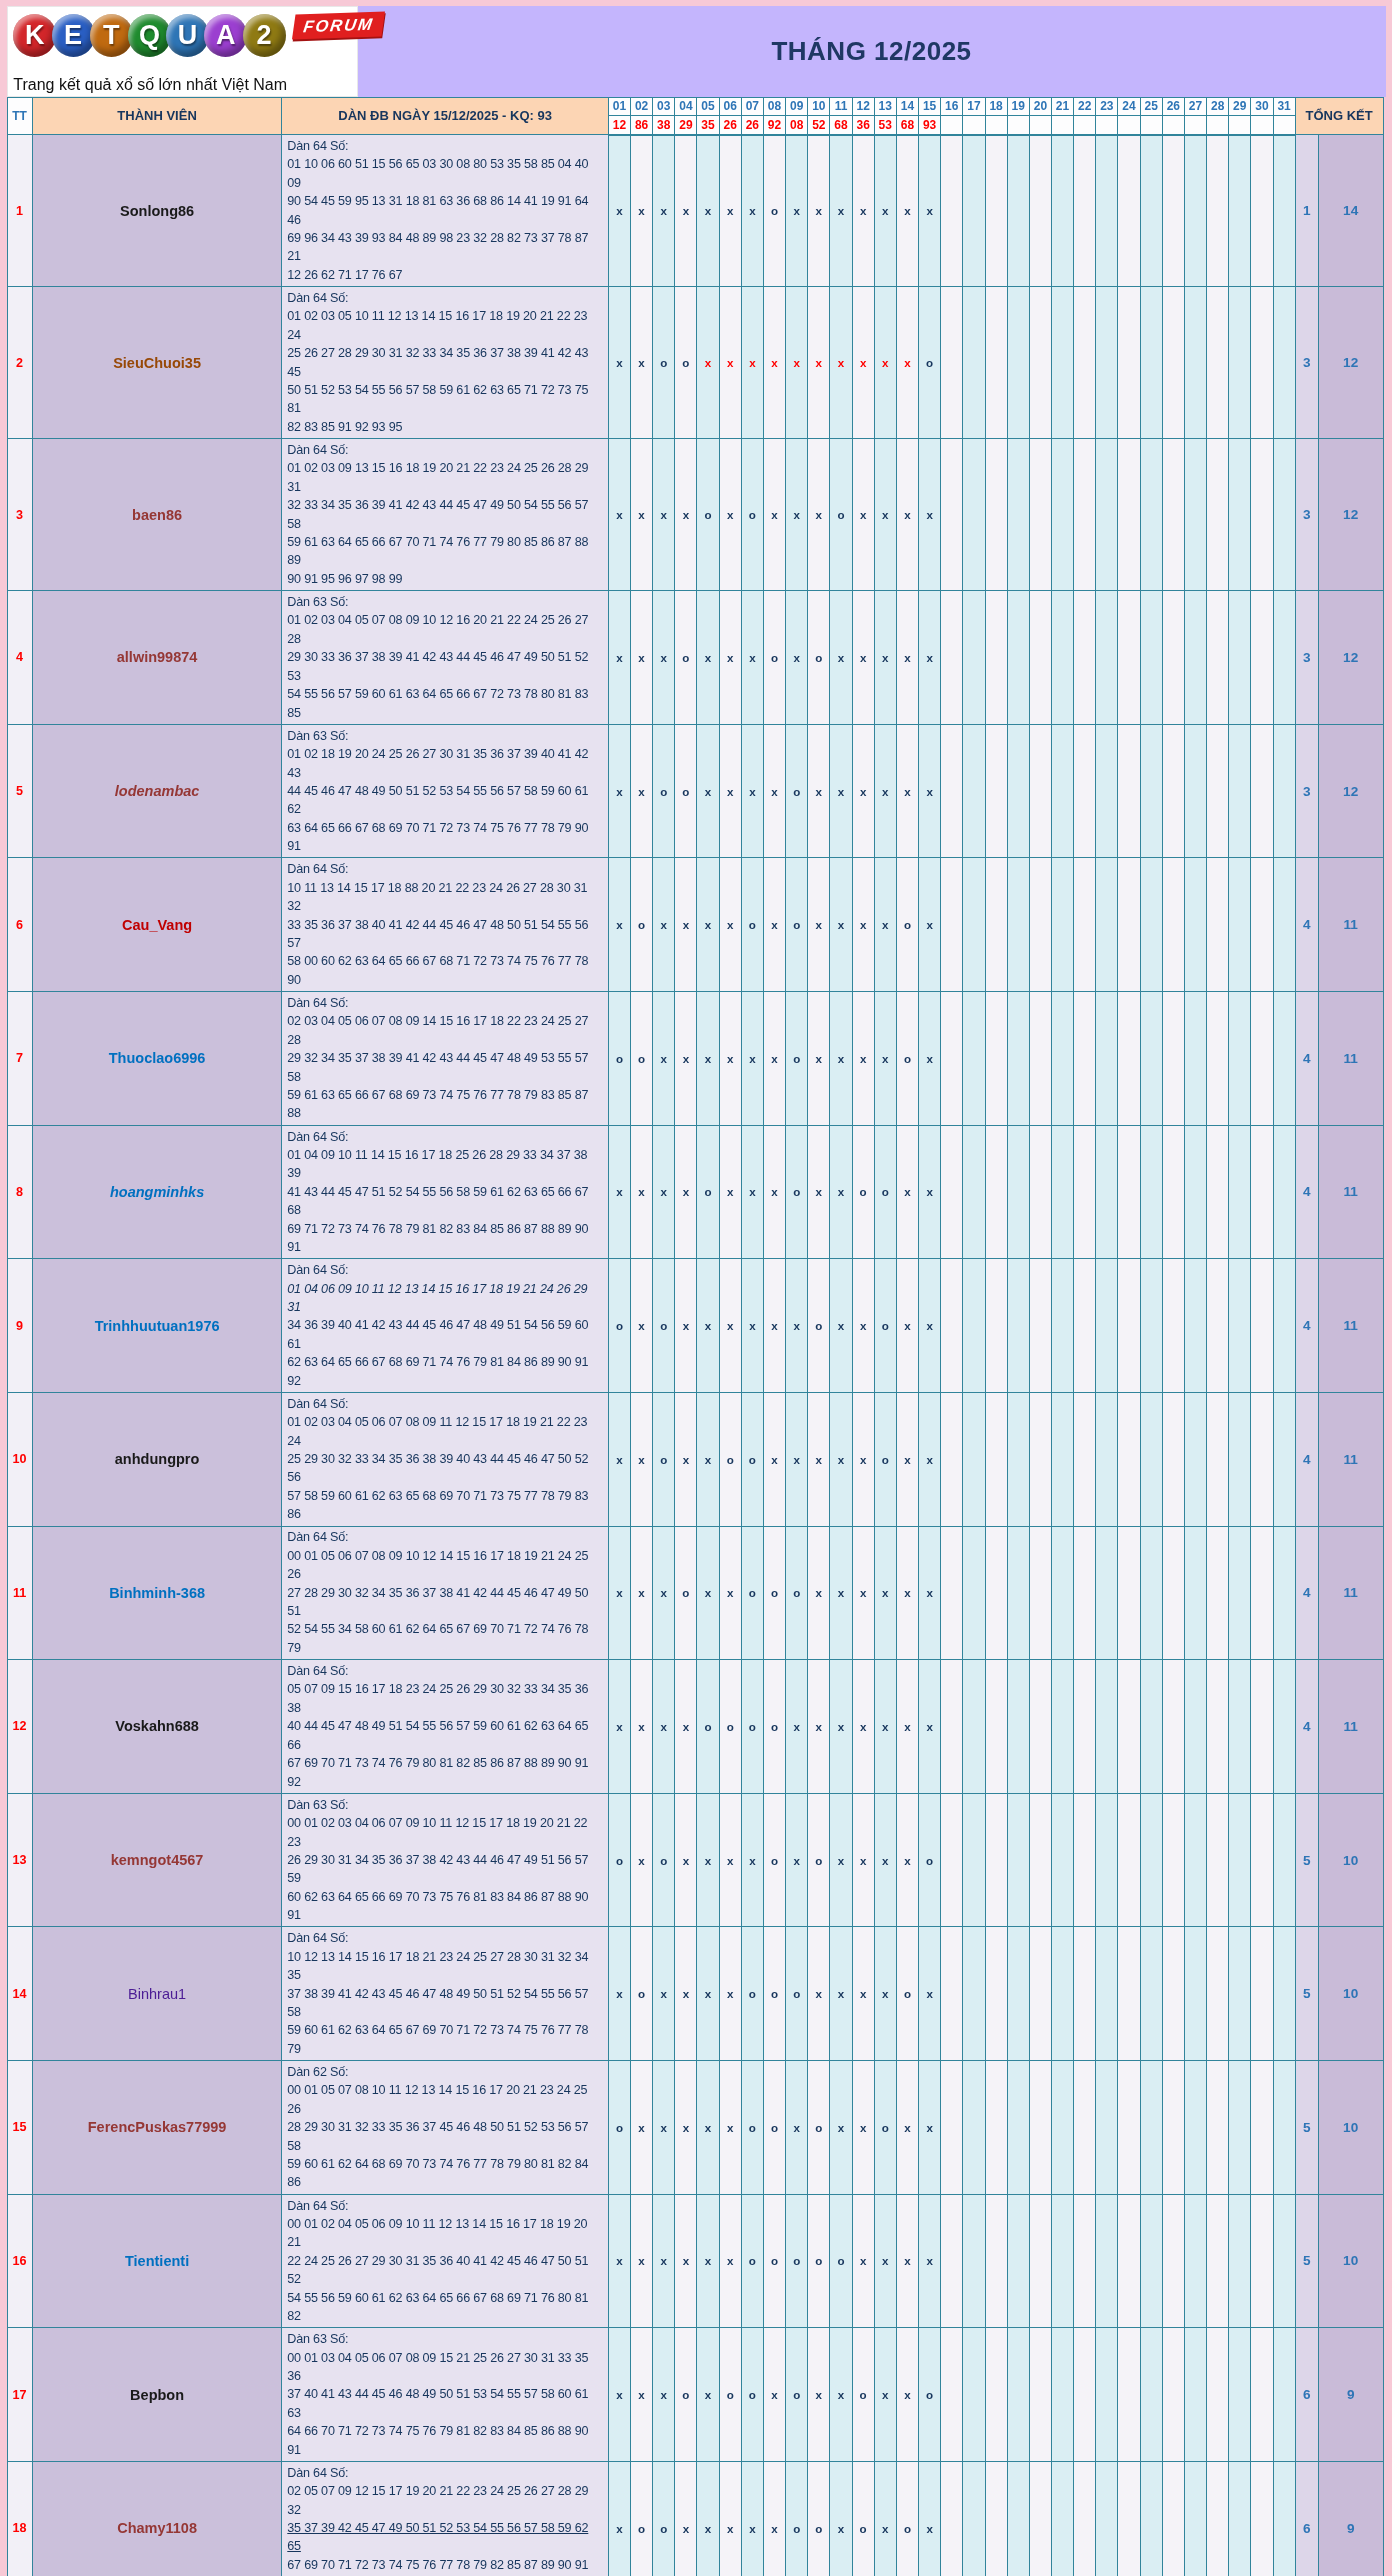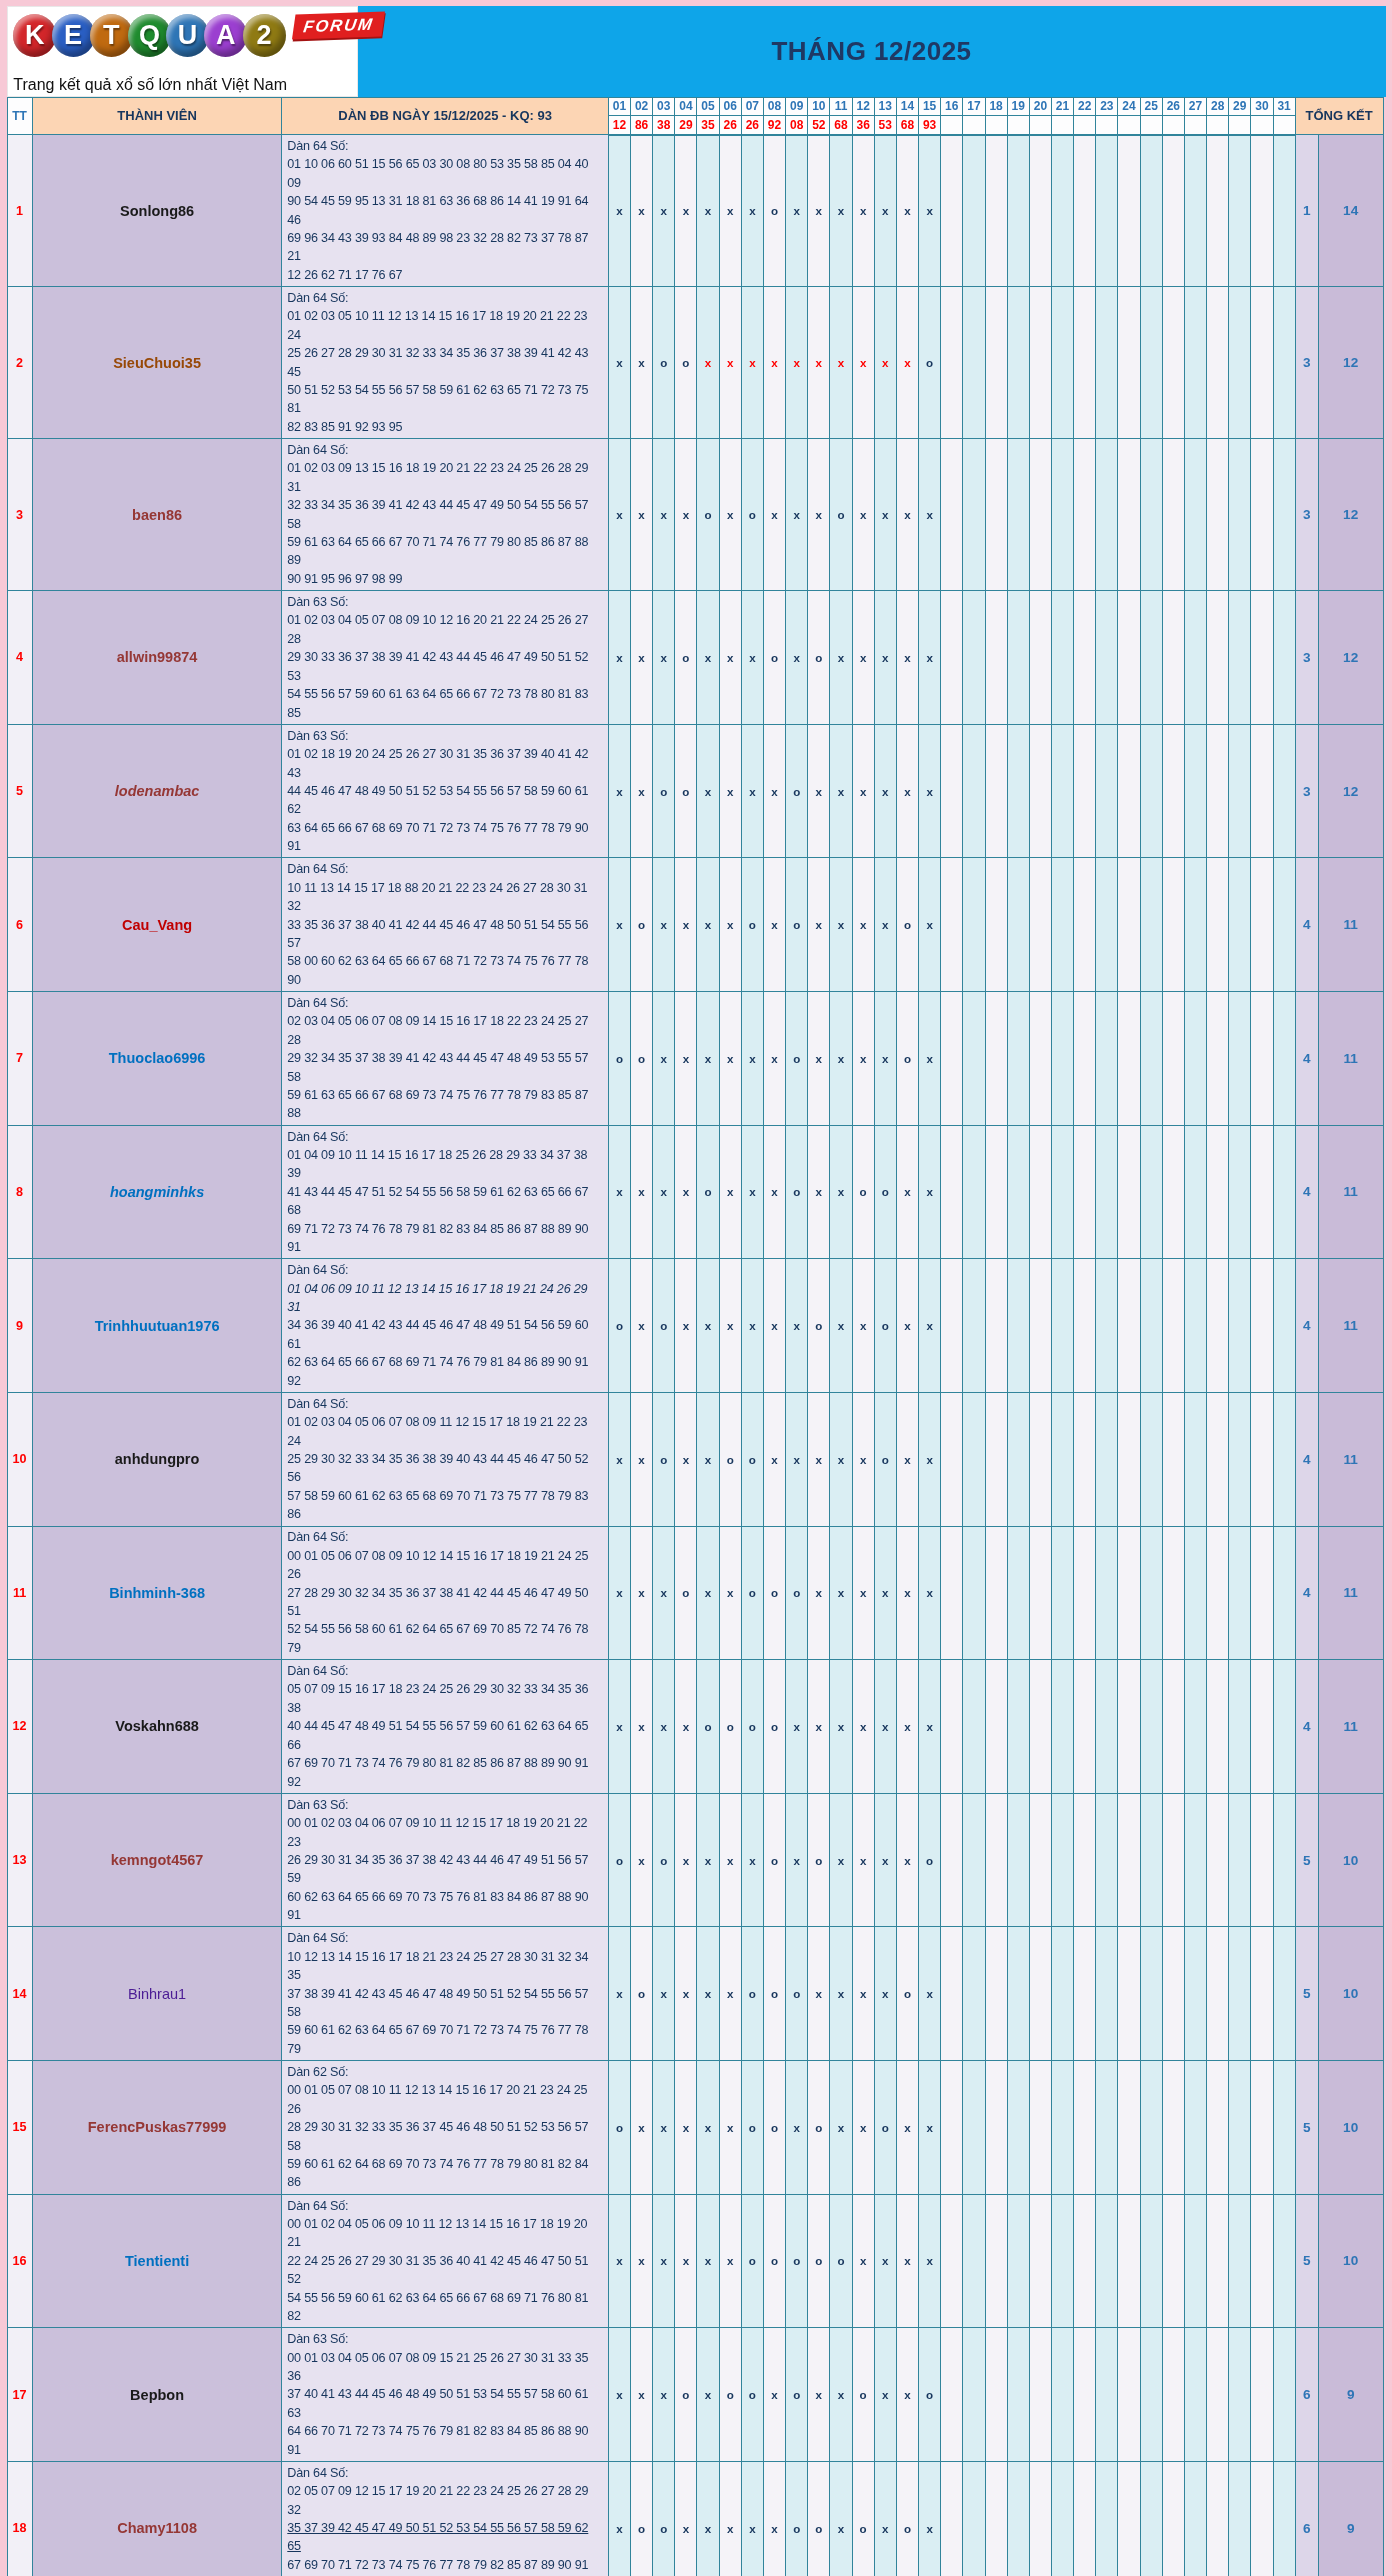--- a/index.html
+++ b/index.html
@@ -31,21 +31,21 @@
     letter-spacing:1.9px;box-shadow:1px 1.9px 0 #a31212;align-self:flex-start;margin-top:1.9px;
   }
   .tagline{font-size:16px;color:#111;margin-top:15px;white-space:nowrap;}
   .head-right{flex:1;display:flex;flex-direction:column;}
   .head-blue{
     background:#bdd7ee;border:1px solid #9ec3e4;border-bottom:2.9px solid #17365d;
     height:25px;display:flex;align-items:center;justify-content:center;
     color:#e26b0a;font-weight:bold;font-size:13px;
   }
   .head-lav{
-    background:#0ea5e9;flex:1;display:flex;align-items:center;justify-content:center;
+    background:#c4b5fd;flex:1;display:flex;align-items:center;justify-content:center;
     color:#1f3864;font-weight:bold;font-size:26px;letter-spacing:0.5px;
   }
   
   table{border-collapse:collapse;table-layout:fixed;width:1377px;margin-top:0;}
   td,th{border:1px solid #31849b;padding:0;overflow:hidden;}
   th{font-weight:bold;}
   .h-tt,.h-day{background:#fdfdfe;color:#2e75b6;font-size:12px;}
   .h-peach{background:#fcd5b4;color:#17365d;font-size:13px;}
   .h-total{background:#fcd5b4;color:#17365d;font-size:13px;}
   .kq-cell{background:#fdfdfe;color:#ff0000;font-weight:bold;font-size:12px;text-align:center;height:17.5px;}
@@ -636,21 +636,21 @@
           <td class="c-tko">4</td>
           <td class="c-tkx">11</td>
         </tr>
         <tr class="body-row">
           <td class="c-tt">11</td>
           <td class="c-name" style="color: rgb(0, 112, 192); font-weight: bold;">Binhminh-368</td>
           <td class="c-nums">
             <span class="dan-label">Dàn 64 Số:</span>
             <span style="display: block;">00 01 05 06 07 08 09 10 12 14 15 16 17 18 19 21 24 25 26</span>
             <span style="display: block;">27 28 29 30 32 34 35 36 37 38 41 42 44 45 46 47 49 50 51</span>
-            <span style="display: block;">52 54 55 56 58 60 61 62 64 65 67 69 70 85 72 74 76 78 79</span>
+            <span style="display: block;">52 54 55 34 58 60 61 62 64 65 67 69 70 71 72 74 76 78 79</span>
           </td>
           <td class="c-day alt0">x</td>
           <td class="c-day alt1">x</td>
           <td class="c-day alt0">x</td>
           <td class="c-day alt1">o</td>
           <td class="c-day alt0">x</td>
           <td class="c-day alt1">x</td>
           <td class="c-day alt0">o</td>
           <td class="c-day alt1">o</td>
           <td class="c-day alt0">o</td>

